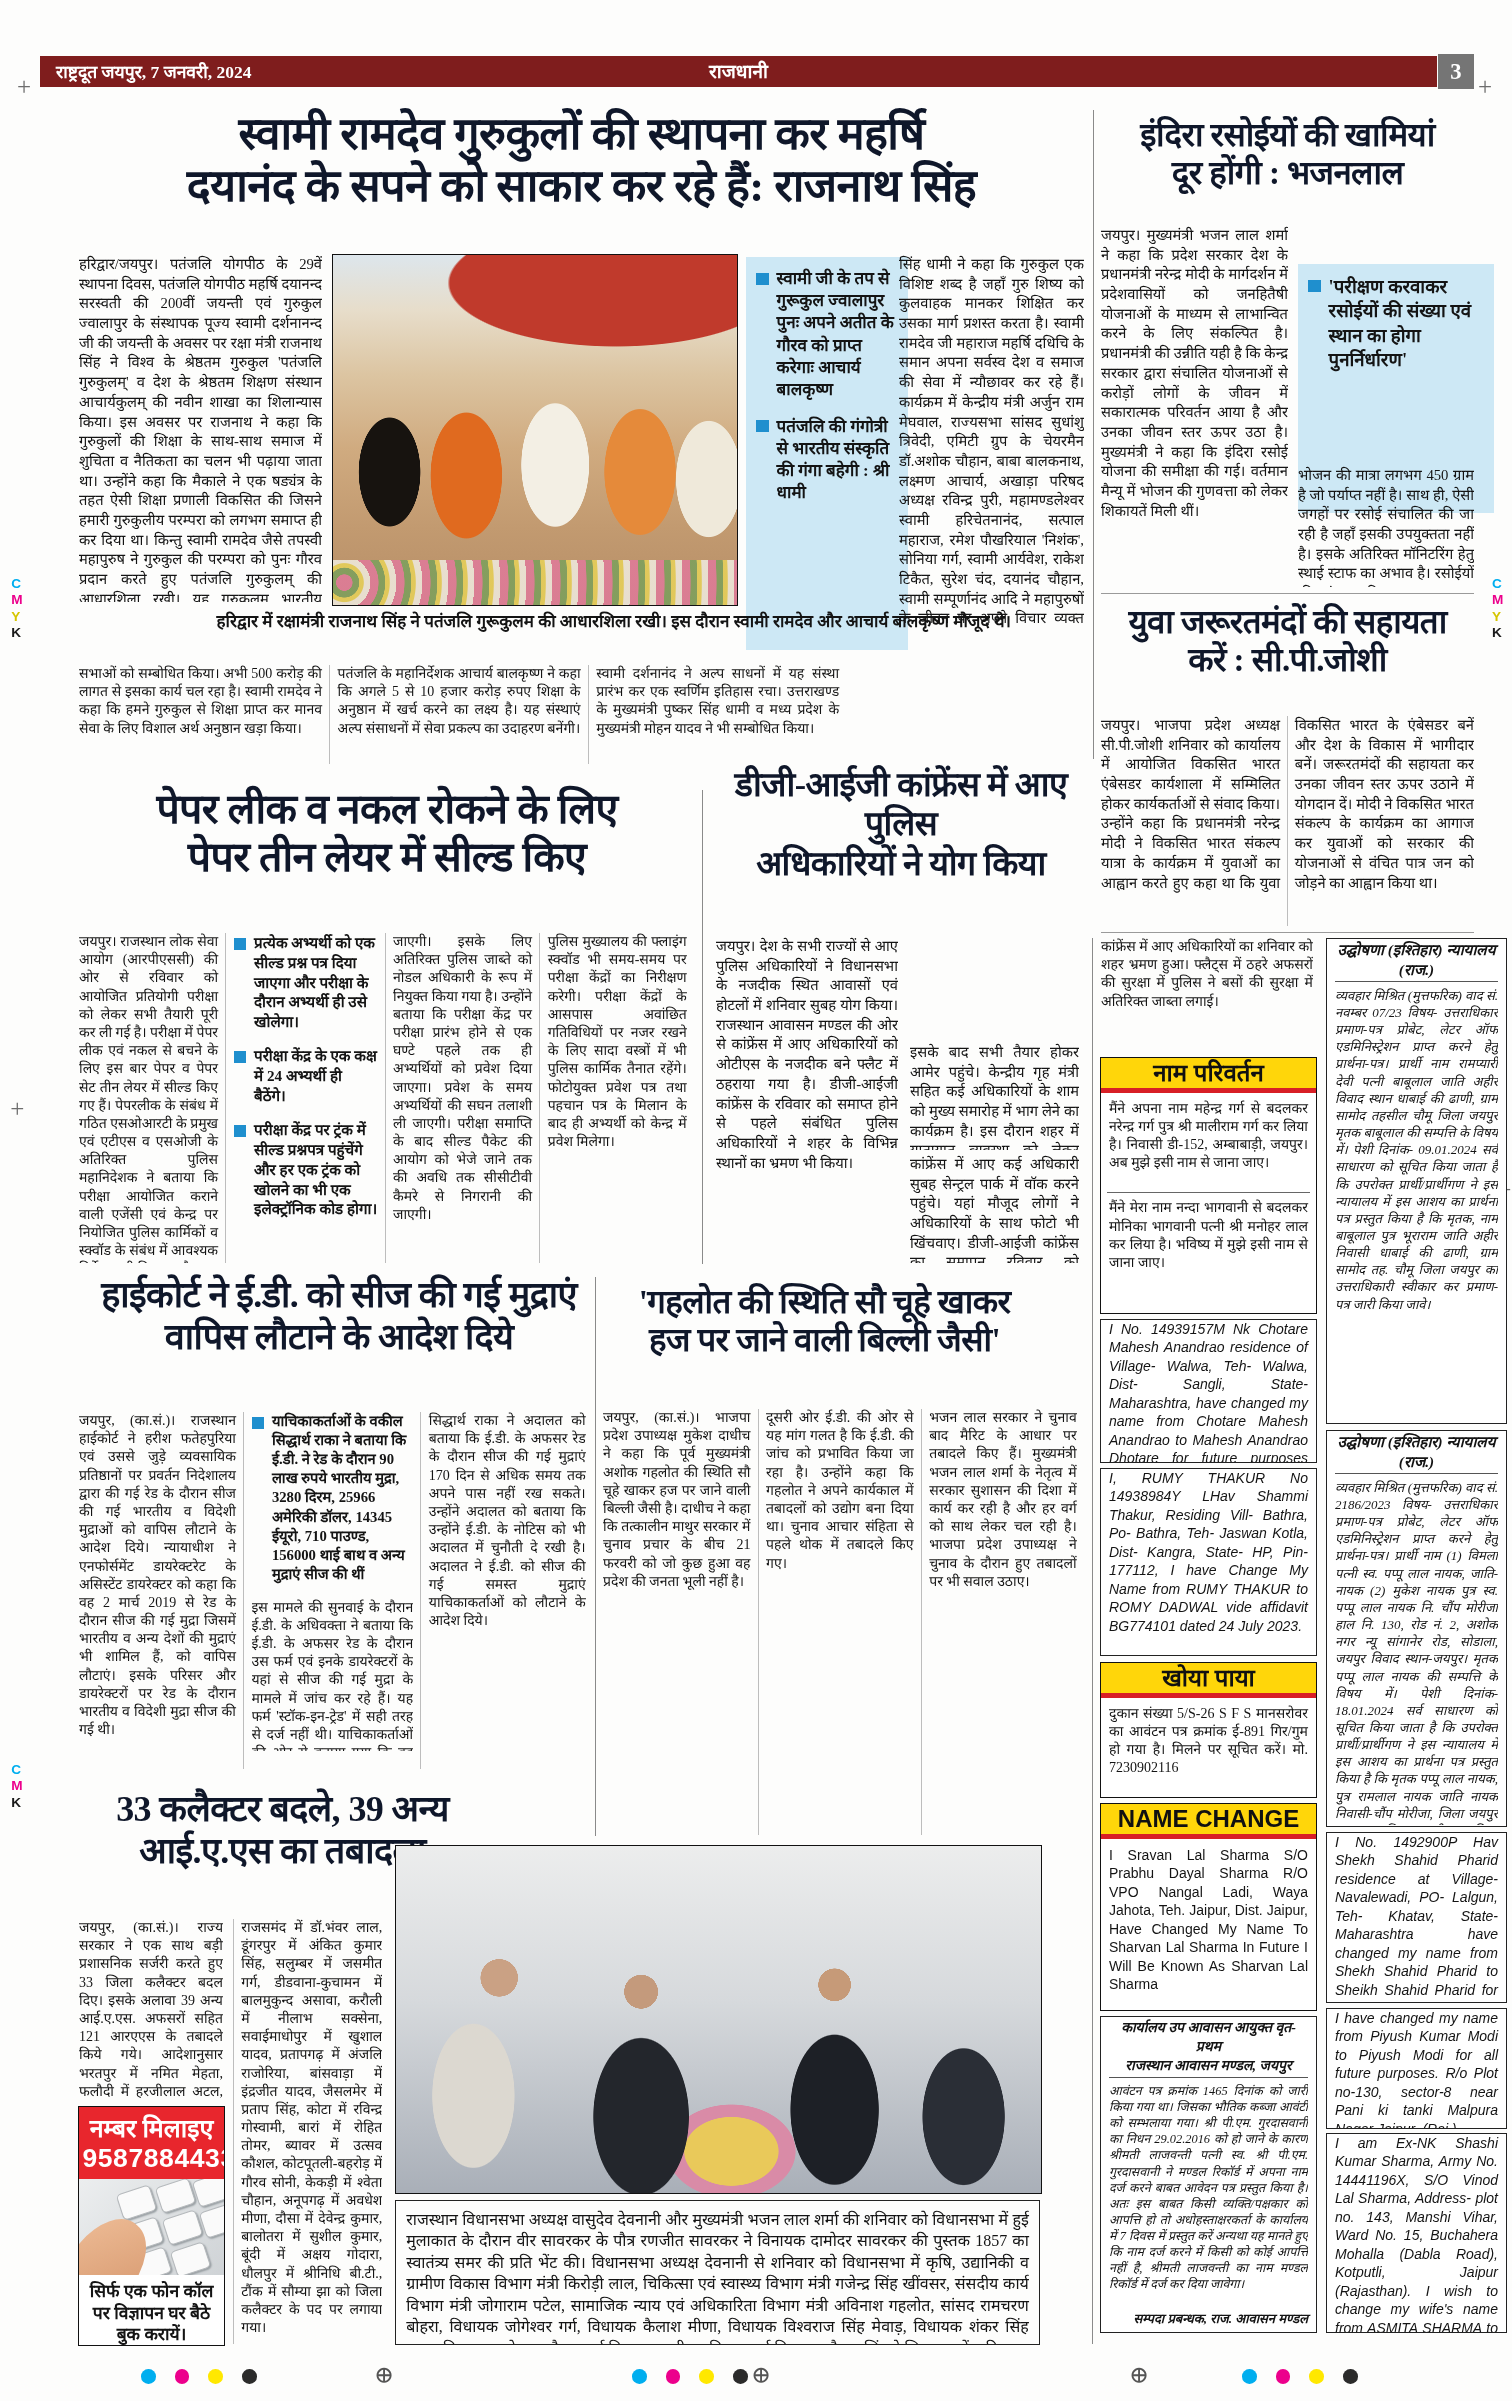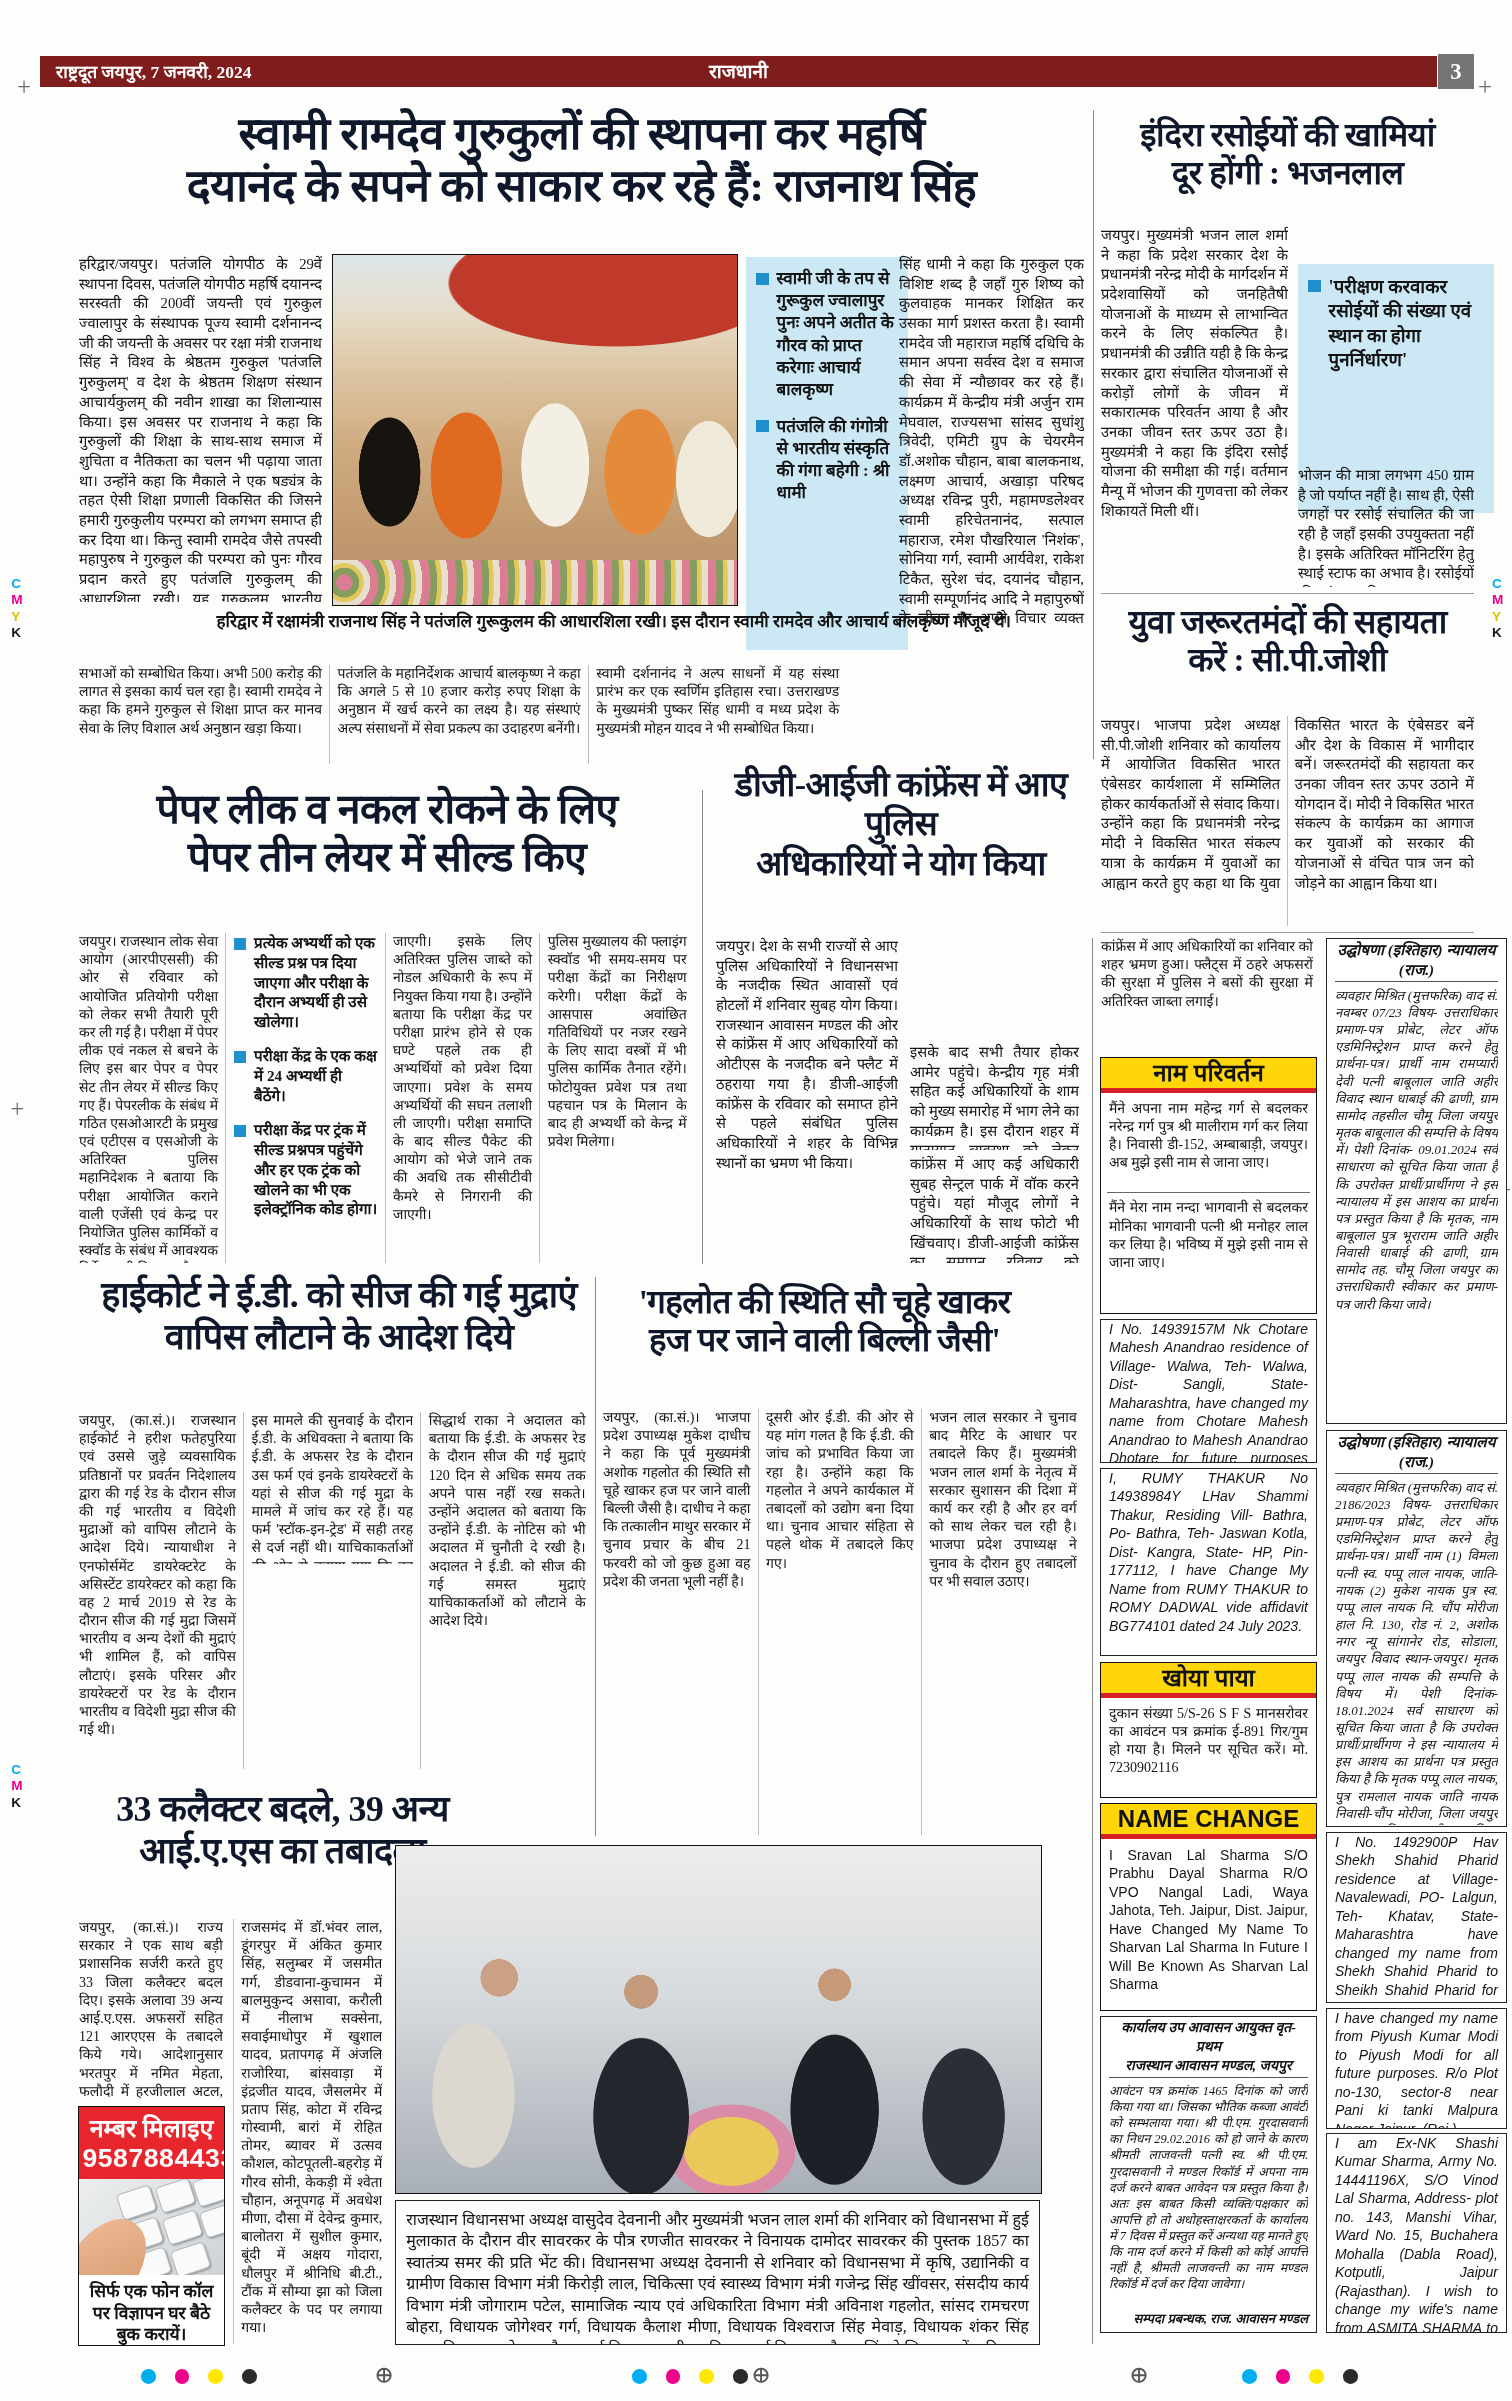--- a/index.html
+++ b/index.html
@@ -180,23 +180,27 @@
   <div class="abs body" style="left:910px;top:1043px;width:169px;height:107px;">इसके बाद सभी तैयार होकर आमेर पहुंचे। केन्द्रीय गृह मंत्री सहित कई अधिकारियों के शाम को मुख्य समारोह में भाग लेने का कार्यक्रम है। इस दौरान शहर में यातायात व्यवस्था को लेकर पुलिस ने बसों की सुरक्षा में अतिरिक्त जाब्ता लगाई।</div>
   <div class="abs body" style="left:910px;top:1155px;width:169px;height:108px;">कांफ्रेंस में आए कई अधिकारी सुबह सेन्ट्रल पार्क में वॉक करने पहुंचे। यहां मौजूद लोगों ने अधिकारियों के साथ फोटो भी खिंचवाए। डीजी-आईजी कांफ्रेंस का समापन रविवार को प्रधानमंत्री की मौजूदगी में होगा।</div>
 
   <div class="abs hl" style="left:85px;top:1275px;width:508px;font-size:36px;">
     <div>हाईकोर्ट ने ई.डी. को सीज की गई मुद्राएं</div>
     <div>वापिस लौटाने के आदेश दिये</div>
   </div>
   <div class="abs cols" style="left:79px;top:1412px;width:514px;height:357px;">
     <div class="bodyB" style="width:164px;">जयपुर, (का.सं.)। राजस्थान हाईकोर्ट ने हरीश फतेहपुरिया एवं उससे जुड़े व्यवसायिक प्रतिष्ठानों पर प्रवर्तन निदेशालय द्वारा की गई रेड के दौरान सीज की गई भारतीय व विदेशी मुद्राओं को वापिस लौटाने के आदेश दिये। न्यायाधीश ने एनफोर्समेंट डायरेक्टरेट के असिस्टेंट डायरेक्टर को कहा कि वह 2 मार्च 2019 से रेड के दौरान सीज की गई मुद्रा जिसमें भारतीय व अन्य देशों की मुद्राएं भी शामिल हैं, को वापिस लौटाएं। इसके परिसर और डायरेक्टरों पर रेड के दौरान भारतीय व विदेशी मुद्रा सीज की गई थी।</div>
     <div style="width:169px;">
+      <div class="bl" style="font-size:14.7px;">
+          <span class="sq"></span>
+          <span>याचिकाकर्ताओं के वकील सिद्धार्थ राका ने बताया कि ई.डी. ने रेड के दौरान 90 लाख रुपये भारतीय मुद्रा, 3280 दिरम, 25966 अमेरिकी डॉलर, 14345 ईयूरो, 710 पाउण्ड, 156000 थाई बाथ व अन्य मुद्राएं सीज की थीं</span>
+        </div>
       <div class="bodyB" style="height:152px;">इस मामले की सुनवाई के दौरान ई.डी. के अधिवक्ता ने बताया कि ई.डी. के अफसर रेड के दौरान उस फर्म एवं इनके डायरेक्टरों के यहां से सीज की गई मुद्रा के मामले में जांच कर रहे हैं। यह फर्म 'स्टॉक-इन-ट्रेड' में सही तरह से दर्ज नहीं थी। याचिकाकर्ताओं की ओर से बताया गया कि वह फर्म विदेशी मुद्रा के क्रय-विक्रय के व्यापार में संलग्न है और इस पर की गई रेड व सीज करने का तरीका दोनों ही गैरकानूनी ढंग से किये गये थे।</div>
     </div>
-    <div class="bodyB" style="width:164px;">सिद्धार्थ राका ने अदालत को बताया कि ई.डी. के अफसर रेड के दौरान सीज की गई मुद्राएं 120 दिन से अधिक समय तक अपने पास नहीं रख सकते। उन्होंने अदालत को बताया कि उन्होंने ई.डी. के नोटिस को भी अदालत में चुनौती दे रखी है। अदालत ने ई.डी. को सीज की गई समस्त मुद्राएं याचिकाकर्ताओं को लौटाने के आदेश दिये।</div>
+    <div class="bodyB" style="width:164px;">सिद्धार्थ राका ने अदालत को बताया कि ई.डी. के अफसर रेड के दौरान सीज की गई मुद्राएं 170 दिन से अधिक समय तक अपने पास नहीं रख सकते। उन्होंने अदालत को बताया कि उन्होंने ई.डी. के नोटिस को भी अदालत में चुनौती दे रखी है। अदालत ने ई.डी. को सीज की गई समस्त मुद्राएं याचिकाकर्ताओं को लौटाने के आदेश दिये।</div>
   </div>
   <div class="abs vr" style="left:595px;top:1277px;height:559px;"></div>
 
   <div class="abs hl" style="left:607px;top:1283px;width:435px;font-size:33px;">
     <div>'गहलोत की स्थिति सौ चूहे खाकर</div>
     <div>हज पर जाने वाली बिल्ली जैसी'</div>
   </div>
   <div class="abs cols" style="left:603px;top:1409px;width:481px;height:426px;">
     <div class="bodyB" style="width:154px;">जयपुर, (का.सं.)। भाजपा प्रदेश उपाध्यक्ष मुकेश दाधीच ने कहा कि पूर्व मुख्यमंत्री अशोक गहलोत की स्थिति सौ चूहे खाकर हज पर जाने वाली बिल्ली जैसी है। दाधीच ने कहा कि तत्कालीन माथुर सरकार में चुनाव प्रचार के बीच 21 फरवरी को जो कुछ हुआ वह प्रदेश की जनता भूली नहीं है।</div>
     <div class="bodyB" style="width:154px;">दूसरी ओर ई.डी. की ओर से यह मांग गलत है कि ई.डी. की जांच को प्रभावित किया जा रहा है। उन्होंने कहा कि गहलोत ने अपने कार्यकाल में तबादलों को उद्योग बना दिया था। चुनाव आचार संहिता से पहले थोक में तबादले किए गए।</div>

